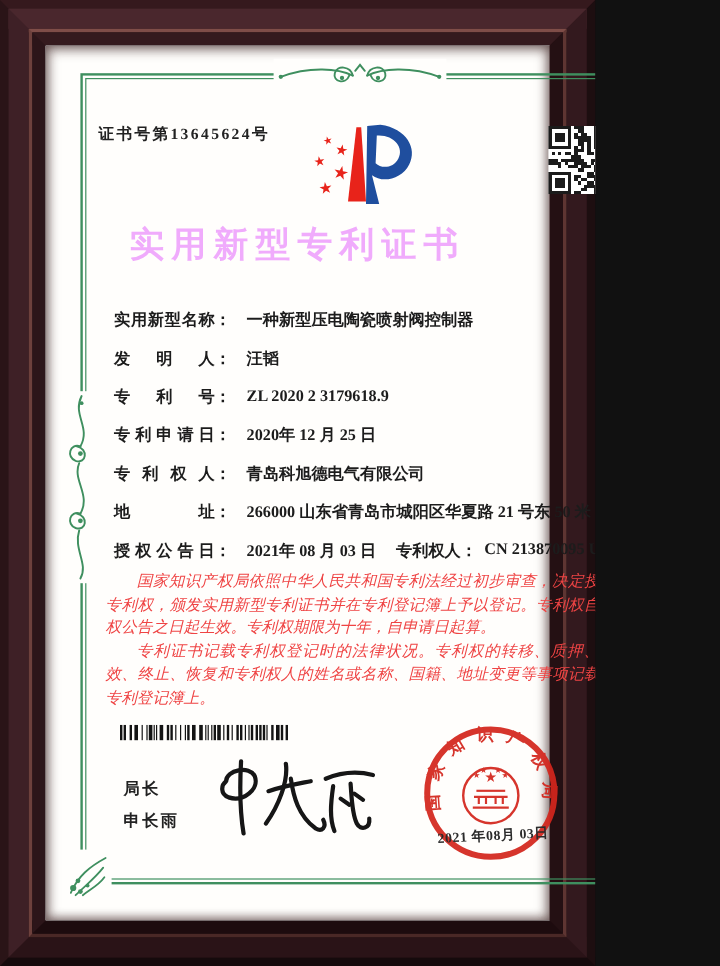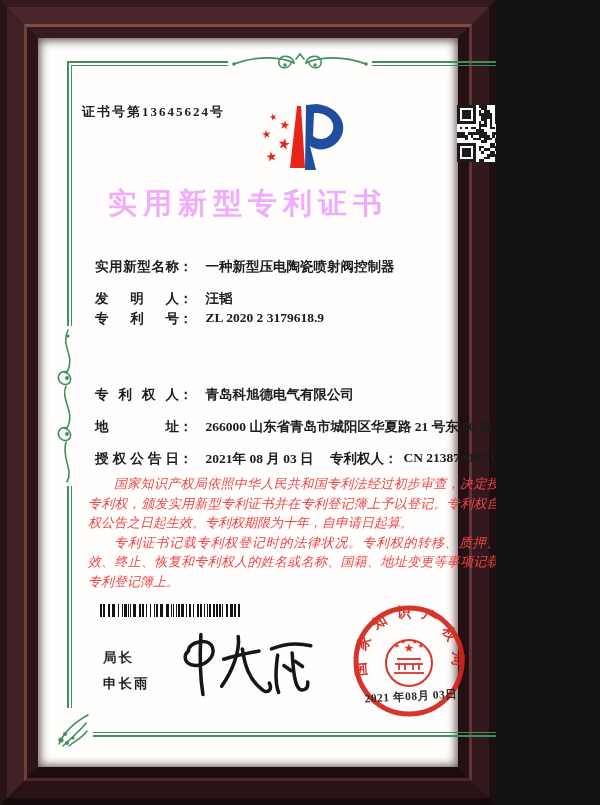--- a/index.html
+++ b/index.html
@@ -380,22 +380,25 @@
     </svg>
 
   <div class="abs title">实用新型专利证书</div>
 
   <div class="frow" style="top:258px">
     <span class="flabel">实用新型名称</span><span class="fcolon">：</span><span class="fvalue">一种新型压电陶瓷喷射阀控制器</span>
   </div>
   <div class="frow" style="top:290px">
     <span class="flabel">发明人</span><span class="fcolon">：</span><span class="fvalue">汪韬</span>
   </div>
-  <div class="frow" style="top:310px">
+  <div class="frow" style="top:322px">
     <span class="flabel">专利号</span><span class="fcolon">：</span><span class="fvalue">ZL 2020 2 3179618.9</span>
+  </div>
+  <div class="frow" style="top:354px">
+    <span class="flabel">专利申请日</span><span class="fcolon">：</span><span class="fvalue">2020年 12 月 25 日</span>
   </div>
   <div class="frow" style="top:386px">
     <span class="flabel">专利权人</span><span class="fcolon">：</span><span class="fvalue">青岛科旭德电气有限公司</span>
   </div>
   <div class="frow" style="top:418px">
     <span class="flabel">地址</span><span class="fcolon">：</span><span class="fvalue">266000 山东省青岛市城阳区华夏路 21 号东 50 米</span>
   </div>
   <div class="frow" style="top:450px">
     <span class="flabel">授权公告日</span><span class="fcolon">：</span><span class="fvalue">2021年 08 月 03 日</span>
     <span class="grant">

